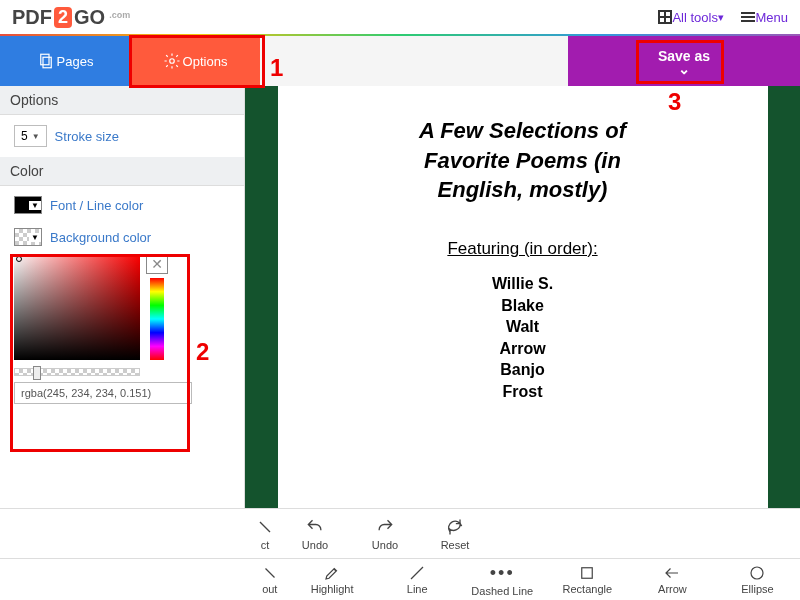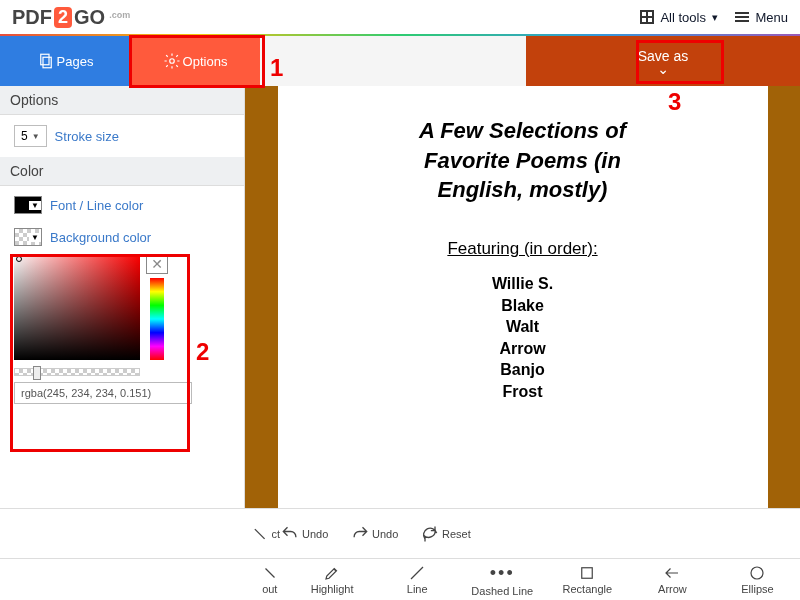--- a/index.html
+++ b/index.html
@@ -4,32 +4,32 @@
 <style>
   *{box-sizing:border-box;margin:0;padding:0;font-family:Arial,Helvetica,sans-serif}
   body{width:800px;height:600px;overflow:hidden;background:#fff;position:relative}
   .topbar{height:36px;display:flex;align-items:center;padding:4px 12px;border-bottom:2px solid;border-image:linear-gradient(90deg,#e74c3c,#f1c40f,#2ecc71,#3498db,#9b59b6) 1}
   .logo{font-weight:700;font-size:20px;display:flex;align-items:center;gap:2px}
   .logo .p{color:#444}
   .logo .box{background:#ff5a3c;color:#fff;border-radius:4px;padding:0 4px;font-size:18px}
   .logo .go{color:#444}
   .logo .com{color:#aaa;font-size:9px;margin-left:2px;align-self:flex-start;margin-top:4px}
   .topbar .spacer{flex:1}
-  .toplink{display:flex;align-items:center;gap:6px;font-size:13px;color:#0f172a;margin-left:18px;cursor:pointer}
+  .toplink{display:flex;align-items:center;font-size:13px;color:#6d28d9;margin-left:18px;cursor:pointer}
   .grid-icon{width:14px;height:14px;border:1px solid #333;display:grid;grid-template-columns:1fr 1fr;grid-template-rows:1fr 1fr}
   .grid-icon div{border:0.5px solid #333}
   .chev{font-size:11px}
   .burger{display:flex;flex-direction:column;gap:2px}
   .burger span{width:14px;height:2px;background:#333}
   .tabrow{height:50px;display:flex;background:#f5f5f5}
   .tab{width:130px;display:flex;flex-direction:row;align-items:center;justify-content:center;color:#fff;font-size:13px;gap:2px;cursor:pointer}
   .tab.pages{background:#2f7de1}
   .tab.options{background:#ff5a3c}
   .tab svg{width:18px;height:18px;fill:none;stroke:#fff;stroke-width:1.6}
-  .saveas{margin-left:auto;width:274px;background:#c2410c;color:#fff;display:flex;flex-direction:column;align-items:center;justify-content:center;font-size:14px;font-weight:400;cursor:pointer}
+  .saveas{margin-left:auto;width:232px;background:#a21caf;color:#fff;display:flex;flex-direction:column;align-items:center;justify-content:center;font-size:14px;font-weight:700;cursor:pointer}
   .saveas .down{font-size:14px;line-height:10px}
   .main{display:flex;height:calc(600px - 36px - 50px - 50px - 42px)}
   .side{width:245px;background:#fff;border-right:1px solid #ddd;padding:0;position:relative}
   .sect{background:#eef0f2;padding:6px 10px;font-size:14px;color:#444;border-bottom:1px solid #ddd}
   .row{padding:10px 14px;display:flex;align-items:center;gap:8px;font-size:13px}
   .sel{border:1px solid #bdbdbd;background:#fff;padding:3px 6px;font-size:12px;display:flex;align-items:center;gap:4px}
   .sel .tri{font-size:8px;color:#555}
   .link{color:#3a79c9;cursor:pointer}
   .swatch{width:28px;height:18px;border:1px solid #888;display:flex;align-items:center}
   .swatch.black{background:#000}
@@ -38,27 +38,27 @@
   .picker{margin:6px 14px;width:168px;position:relative}
   .pickerinner{display:flex;gap:6px}
   .satval{width:126px;height:106px;position:relative;background:linear-gradient(to top,#000,transparent),linear-gradient(to right,#fff,#f00)}
   .satval .dot{position:absolute;top:2px;left:2px;width:6px;height:6px;border:1px solid #000;border-radius:50%}
   .close{width:22px;height:20px;border:1px solid #888;display:flex;align-items:center;justify-content:center;color:#888;font-size:14px;cursor:pointer;margin-bottom:4px}
   .hue{width:14px;height:82px;background:linear-gradient(#f00,#ff0,#0f0,#0ff,#00f,#f0f,#f00)}
   .right{display:flex;flex-direction:column;align-items:center}
   .alpha{margin-top:8px;width:126px;height:8px;background:repeating-conic-gradient(#ccc 0 25%,#fff 0 50%) 0 0/8px 8px;position:relative;border:1px solid #ccc}
   .alpha .thumb{position:absolute;left:18px;top:-3px;width:8px;height:14px;background:#eee;border:1px solid #888}
   .rgba{margin-top:6px;border:1px solid #bbb;padding:4px 6px;font-size:11px;color:#555;width:178px}
-  .canvas{flex:1;background:#a16207;display:flex;justify-content:center;padding-top:0;overflow:hidden}
+  .canvas{flex:1;background:#14532d;display:flex;justify-content:center;padding-top:0;overflow:hidden}
   .page{background:#fff;width:490px;height:100%;padding:30px 50px 0 50px;font-family:'Times New Roman',serif;color:#000;text-align:center}
   .poemtitle{font-style:italic;font-weight:700;font-size:22px;line-height:1.35;margin:0 auto;max-width:260px}
   .feat{margin-top:34px;font-weight:400;text-decoration:underline;font-size:17px}
   .names{margin-top:14px;font-weight:700;font-size:16px;line-height:1.35}
   .toolbar1{height:50px;border-top:1px solid #ddd;background:#fff;display:flex;align-items:center;padding-left:250px}
-  .tbtn{width:70px;display:flex;flex-direction:row;align-items:center;gap:2px;font-size:11px;color:#444;cursor:pointer}
+  .tbtn{width:70px;display:flex;flex-direction:column;align-items:center;gap:2px;font-size:11px;color:#444;cursor:pointer}
   .tbtn svg{width:20px;height:20px;stroke:#444;fill:none;stroke-width:1.6}
   .toolbar2{height:42px;border-top:1px solid #ddd;background:#fff;display:flex;align-items:center;padding-left:250px}
   .tbtn2{width:86px;display:flex;flex-direction:column;align-items:center;gap:1px;font-size:11px;color:#444;cursor:pointer}
   .tbtn2 svg{width:18px;height:18px;stroke:#444;fill:none;stroke-width:1.6}
   .anno{position:absolute;border:3px solid #e00;pointer-events:none}
   .num{position:absolute;color:#e00;font-weight:700;font-size:24px;font-family:Arial}
 </style>
 </head>
 <body>
 

